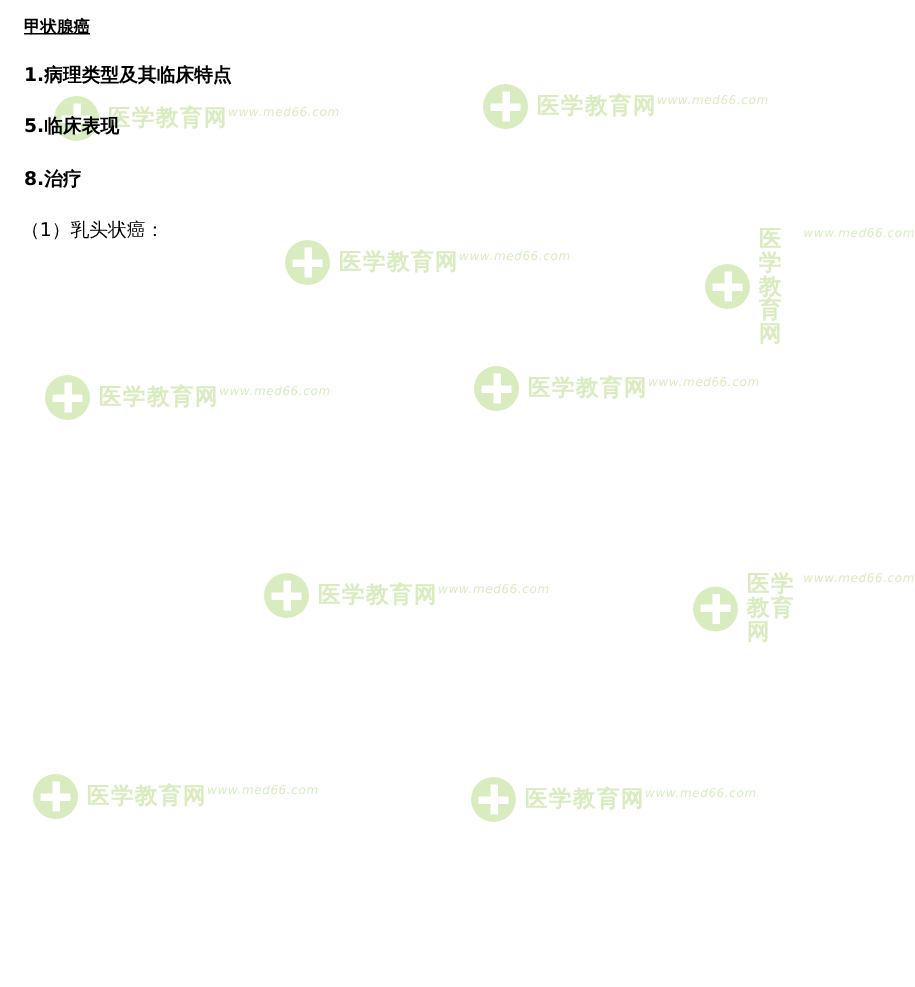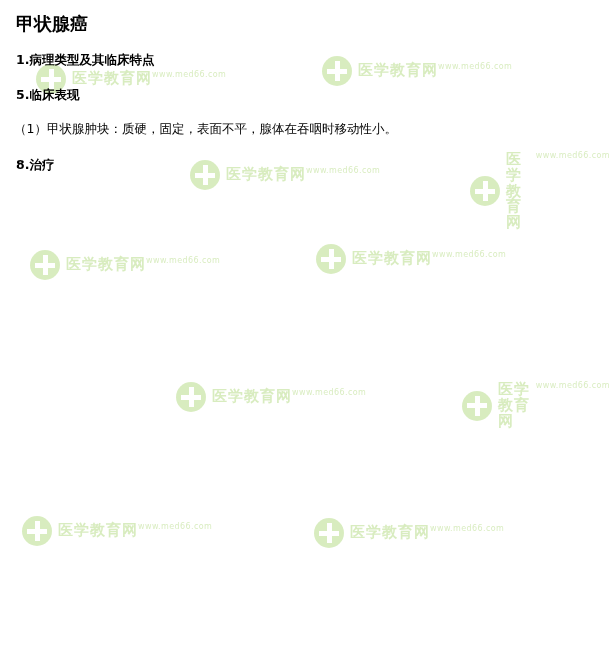--- a/index.html
+++ b/index.html
@@ -17,24 +17,25 @@
   }
   .page {
     position: relative;
     width: 610px;
     height: 658px;
     box-sizing: border-box;
     padding: 10px 14px 0 14px;
     z-index: 2;
   }
   .doc-title {
-    font-size: 18px;
+    font-size: 11px;
     font-weight: bold;
     line-height: 1.5;
     margin: 0 0 14px 2px;
+    text-decoration: underline;
   }
   .section-head {
     font-size: 12.5px;
     font-weight: bold;
     line-height: 1.5;
     margin: 0 0 12px 2px;
   }
   .para {
     font-size: 12.5px;
     line-height: 1.85;
@@ -93,20 +94,21 @@
     font-size: 15px;
     font-weight: bold;
     color: #b9dd8c;
     letter-spacing: 1px;
   }
   .wm .wm-sub {
     font-size: 8px;
     color: #b9dd8c;
     letter-spacing: 0.4px;
     font-family: "DejaVu Sans", "Liberation Sans", sans-serif;
+    font-style: italic;
   }
 </style>
 </head>
 <body>
 
 <div class="wm-layer">
   <div class="wm" style="left:36px; top:64px;">
     <span class="cross"></span>
     <span class="wm-text">
       <span class="wm-main">医学教育网</span>
@@ -180,19 +182,19 @@
 
 <div class="page">
 
   <h1 class="doc-title">甲状腺癌</h1>
 
   <h2 class="section-head">1.病理类型及其临床特点</h2>
 
   <div class="spacer-sm"></div>
 
   <h2 class="section-head">5.临床表现</h2>
-  <p class="para">（1）甲状腺肿块：质硬，固定，表面不平，腺体在吞咽时移动性小。</p>
 
   <div class="spacer-sm"></div>
 
   <h2 class="section-head">8.治疗</h2>
+  <p class="para">（1）乳头状癌：</p>
 
 </div>
 
 </body></html>

